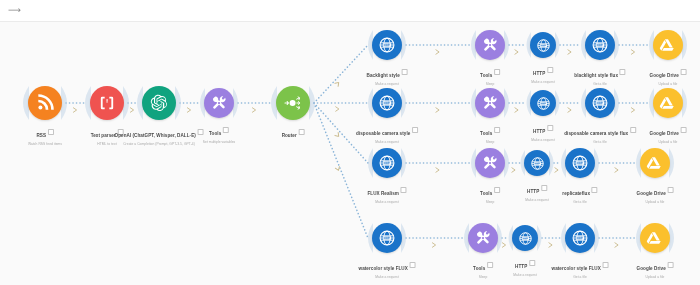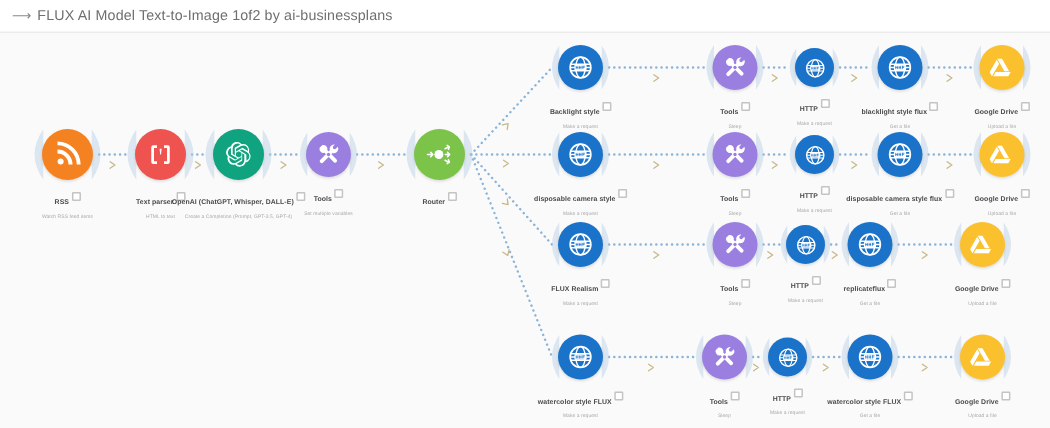--- a/index.html
+++ b/index.html
@@ -102,21 +102,20 @@
   .c-drive{background:#fbc02d;}
   .ico{display:block;}
 </style>
 </head>
 <body>
 
 <div id="canvas">
 
   <div class="header">
     <span class="hdr-arrow">⟶</span>
-    <span class="hdr-title">FLUX AI Model Text-to-Image 1of2 by ai-businessplans</span>
   </div>
 
   <svg id="links">
       <line x1="66" y1="103" x2="86" y2="103" stroke="#8ab4d8" stroke-width="1.6" stroke-linecap="round" stroke-dasharray="0.1 3.4"></line>
       <path d="M-2.6,-2.2 L0.6,0 L-2.6,2.2" fill="none" stroke="#c8b98a" stroke-width="0.9" stroke-linecap="round" stroke-linejoin="round" transform="translate(76,110) rotate(0)"></path>
       <line x1="128" y1="103" x2="138" y2="103" stroke="#8ab4d8" stroke-width="1.6" stroke-linecap="round" stroke-dasharray="0.1 3.4"></line>
       <path d="M-2.6,-2.2 L0.6,0 L-2.6,2.2" fill="none" stroke="#c8b98a" stroke-width="0.9" stroke-linecap="round" stroke-linejoin="round" transform="translate(133,110) rotate(0)"></path>
       <line x1="180" y1="103" x2="200" y2="103" stroke="#8ab4d8" stroke-width="1.6" stroke-linecap="round" stroke-dasharray="0.1 3.4"></line>
       <path d="M-2.6,-2.2 L0.6,0 L-2.6,2.2" fill="none" stroke="#c8b98a" stroke-width="0.9" stroke-linecap="round" stroke-linejoin="round" transform="translate(190,110) rotate(0)"></path>
       <line x1="238" y1="103" x2="272" y2="103" stroke="#8ab4d8" stroke-width="1.6" stroke-linecap="round" stroke-dasharray="0.1 3.4"></line>

